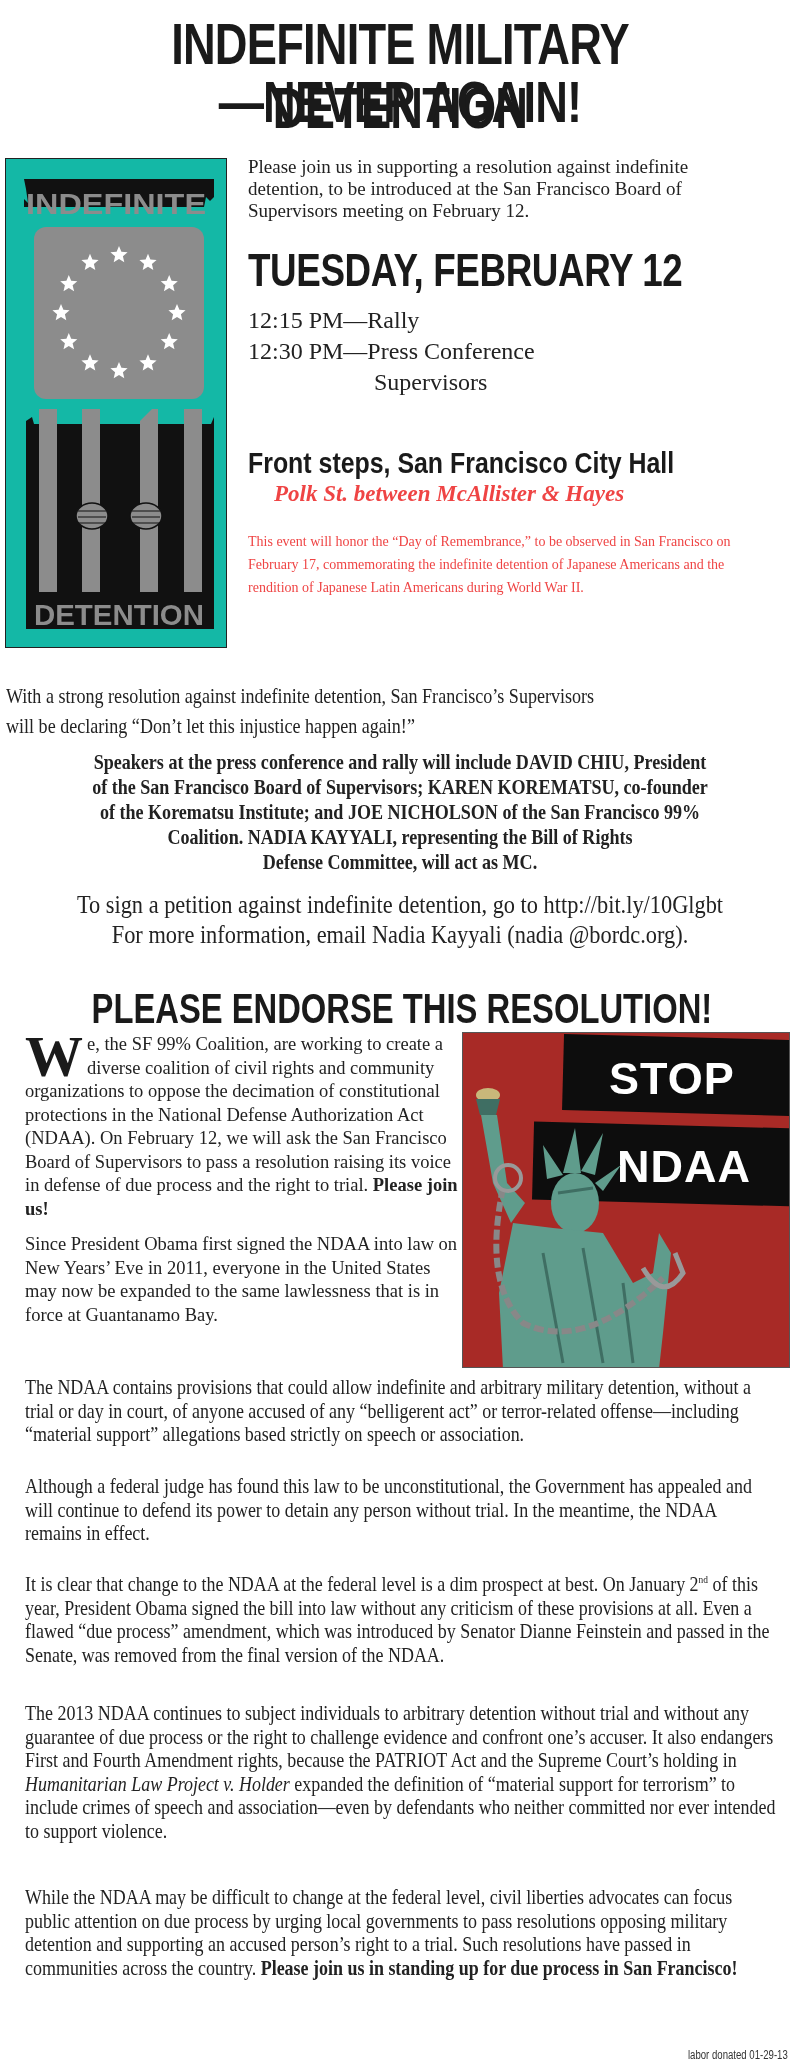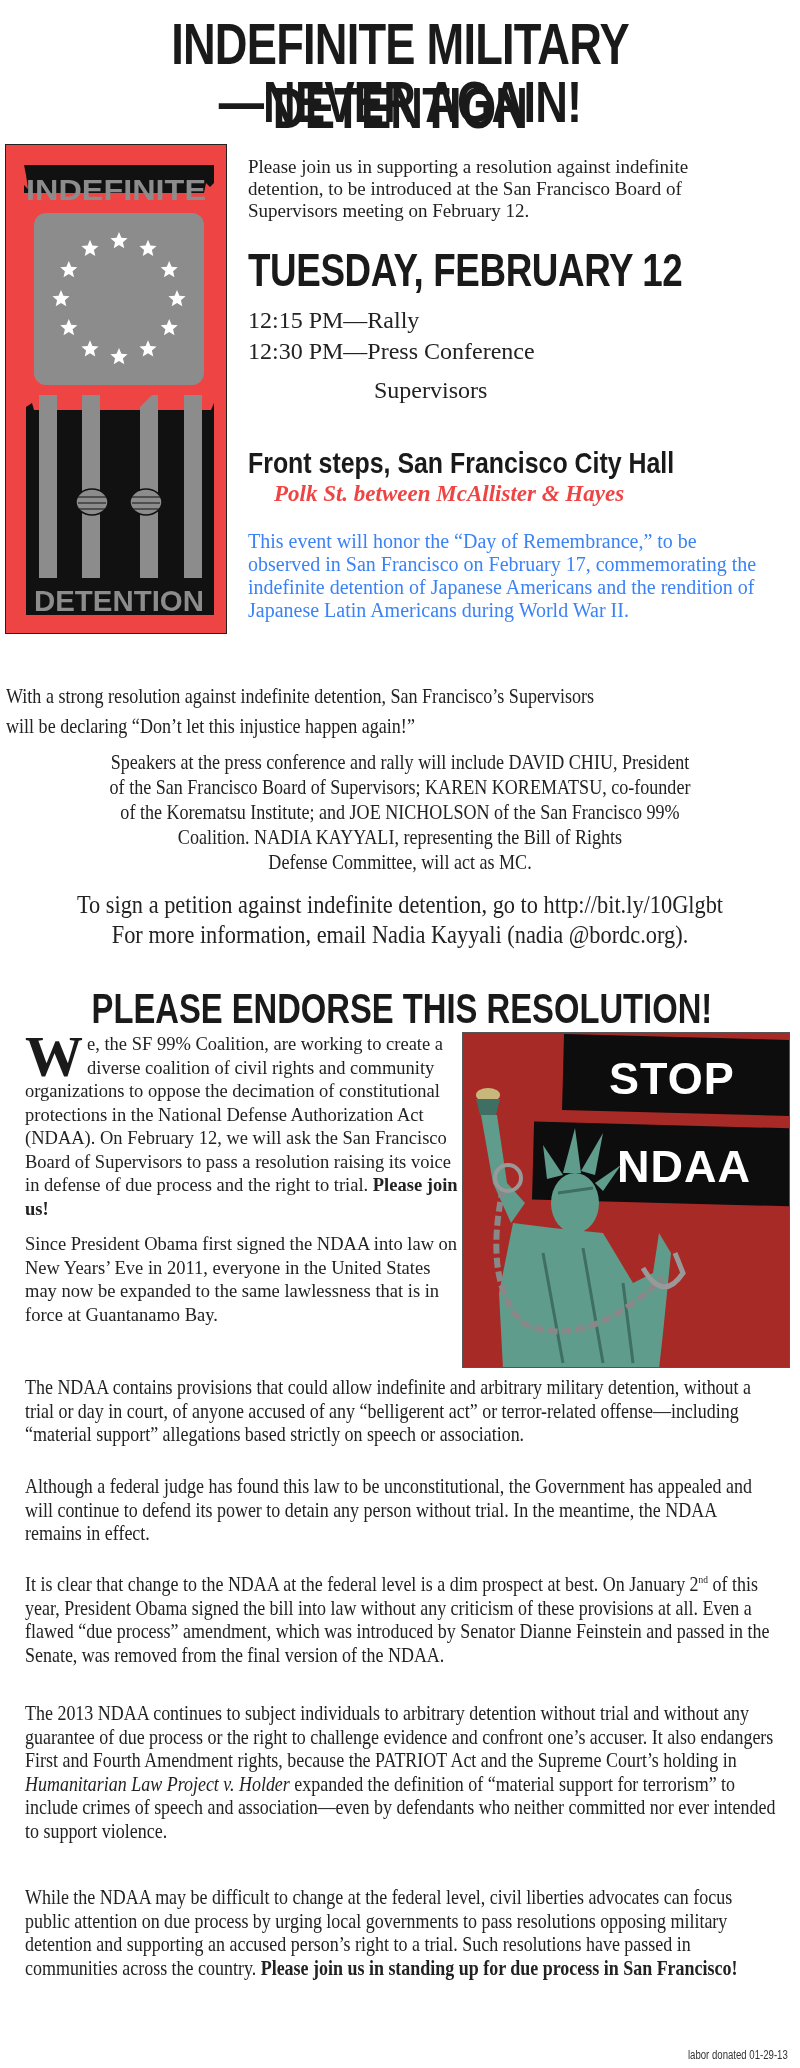--- a/index.html
+++ b/index.html
@@ -9,41 +9,41 @@
   .headline {
     position: absolute; left: 0; width: 800px; text-align: center;
     font-family: "Liberation Sans", "DejaVu Sans", sans-serif; font-weight: bold;
     color: #1a1a1a; letter-spacing: -1px;
     transform: scaleX(0.78); transform-origin: center;
   }
   #h1a { top: 12px; font-size: 58px; line-height: 64px; left: -60px; width: 920px; }
   #h1b { top: 70px; font-size: 58px; line-height: 64px; left: -60px; width: 920px; }
 
   
-  #poster { position: absolute; left: 5px; top: 144px; width: 222px; height: 490px;
-            border: 1.5px solid #222; background: #ef4444; }
+  #poster { position: absolute; left: 5px; top: 158px; width: 222px; height: 490px;
+            border: 1.5px solid #222; background: #14b8a6; }
   #poster svg { display: block; }
 
   .serif { font-family: "Liberation Serif", "DejaVu Serif", serif; }
   #intro { position: absolute; left: 248px; top: 156px; width: 520px; font-size: 19px; line-height: 22px; color: #222; }
   #date { position: absolute; left: 248px; top: 244px; width: 560px;
           font-family: "Liberation Sans", "DejaVu Sans", sans-serif; font-weight: bold;
           font-size: 46px; line-height: 52px; color: #1a1a1a; transform: scaleX(0.8); transform-origin: left; letter-spacing: -0.5px; }
   #schedule { position: absolute; left: 248px; top: 305px; width: 520px; font-weight: normal; font-size: 24px; line-height: 31px; color: #222; }
   #schedule .row { display: flex; }
-  #schedule .cont { padding-left: 126px; margin-top: 8px; }
+  #schedule .cont { padding-left: 126px; }
   #location { position: absolute; left: 248px; top: 446px; width: 600px;
               font-family: "Liberation Sans", "DejaVu Sans", sans-serif; font-weight: bold;
               font-size: 30px; line-height: 34px; color: #1a1a1a; transform: scaleX(0.83); transform-origin: left; }
   #street { position: absolute; left: 274px; top: 480px; font-style: italic; font-weight: bold; font-size: 23px; line-height: 28px; color: #ef4444; }
-  #remembrance { position: absolute; left: 248px; top: 530px; width: 520px; font-size: 20px; line-height: 23px; color: #3b82f6; }
+  #remembrance { position: absolute; left: 248px; top: 530px; width: 520px; font-size: 14px; line-height: 23px; color: #ef4444; }
 
   .condensed { transform: scaleX(0.86); transform-origin: left top; }
   #strong-res { position: absolute; left: 6px; top: 681px; width: 880px; font-size: 21px; line-height: 30px; color: #222; }
-  #speakers { position: absolute; left: 0px; top: 750px; width: 800px; font-size: 21px; line-height: 25px; color: #222; text-align: center; }
+  #speakers { position: absolute; left: 0px; top: 750px; width: 800px; font-size: 21px; line-height: 25px; color: #222; text-align: center; font-weight: bold; }
   #speakers .inner { display: inline-block; width: 880px; transform: scaleX(0.86); transform-origin: center top; margin-left: -40px; }
   #petition { position: absolute; left: 0; top: 890px; width: 679px; text-align: center; font-size: 26px; line-height: 30px; color: #222; }
   #petition .inner { display: inline-block; width: 880px; transform: scaleX(0.86); transform-origin: center top; margin-left: -40px; }
 
   #endorse { position: absolute; left: 0; top: 986px; width: 800px; text-align: right;
              font-family: "Liberation Sans", "DejaVu Sans", sans-serif; font-weight: bold;
              font-size: 42px; line-height: 46px; color: #1a1a1a; }
   #endorse span { display: inline-block; transform: scaleX(0.78); transform-origin: center; margin-left: -40px; white-space: nowrap; }
 
   #left-col { position: absolute; left: 25px; top: 1033px; width: 440px; font-size: 18.5px; line-height: 23.5px; color: #222; }

